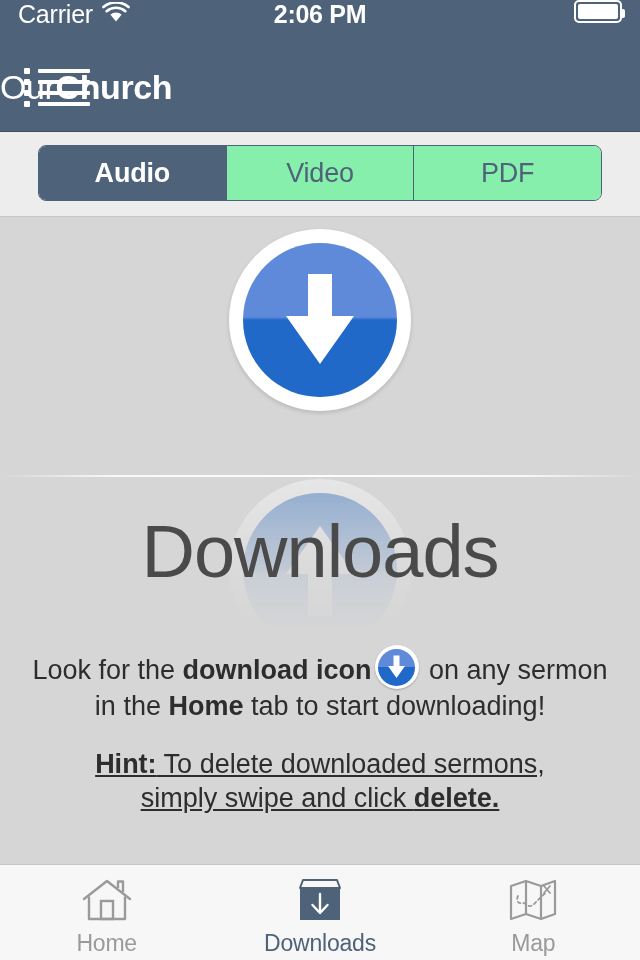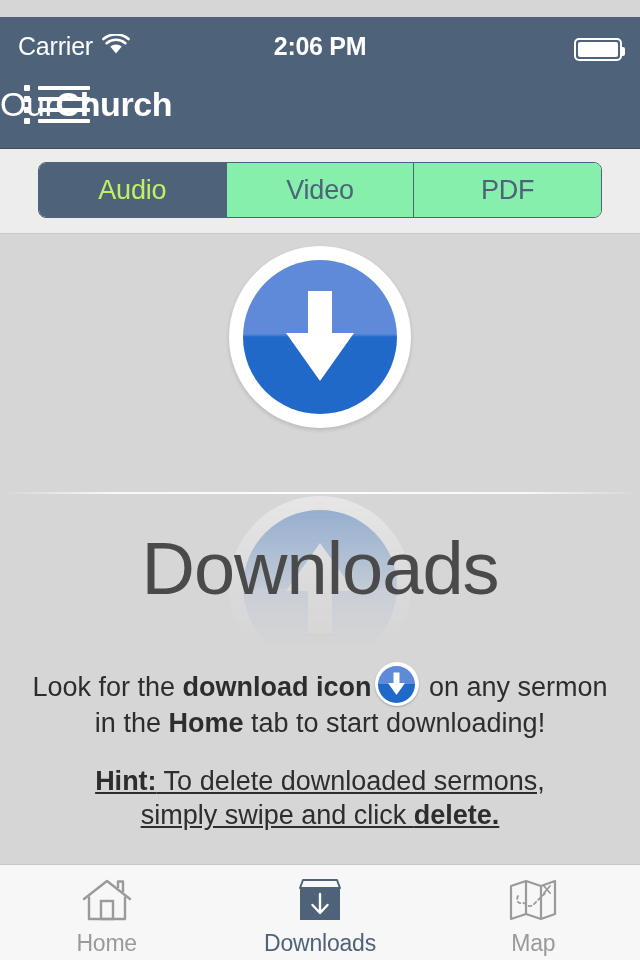--- a/index.html
+++ b/index.html
@@ -20,26 +20,25 @@
     height: 960px;
     display: flex;
     flex-direction: column;
   }
 
   
   .status-bar {
     height: 44px;
     background: #4e6279;
     display: flex;
-    align-items: flex-end;
+    align-items: flex-start;
     position: relative;
     flex: 0 0 auto;
     padding: 0 18px;
     box-sizing: border-box;
-    margin-top: 17px;
   }
   .status-left {
     display: flex;
     align-items: center;
     gap: 9px;
   }
   .carrier-text {
     color: #ffffff;
     font-size: 25px;
     letter-spacing: -0.2px;
@@ -161,21 +160,22 @@
     font-size: 27px;
     color: #4e6279;
     background: #86efac;
     border-right: 1px solid #4e6279;
     cursor: pointer;
     letter-spacing: -0.2px;
   }
   .segment:last-child { border-right: none; }
   .segment.active {
     background: #4e6279;
-    color: #bef264;
+    color: #ffffff;
+    font-weight: bold;
   }
 
   
   .content {
     flex: 1 1 auto;
     position: relative;
     background: #d6d6d6;
     overflow: hidden;
   }
 

